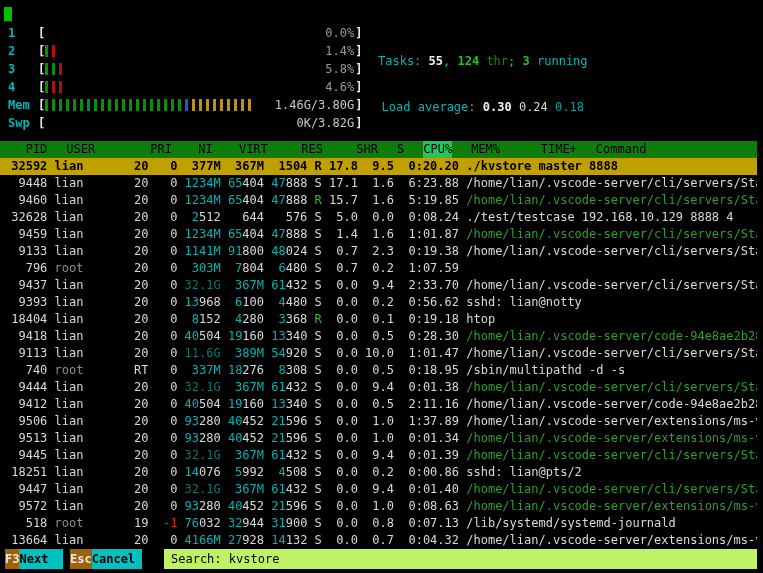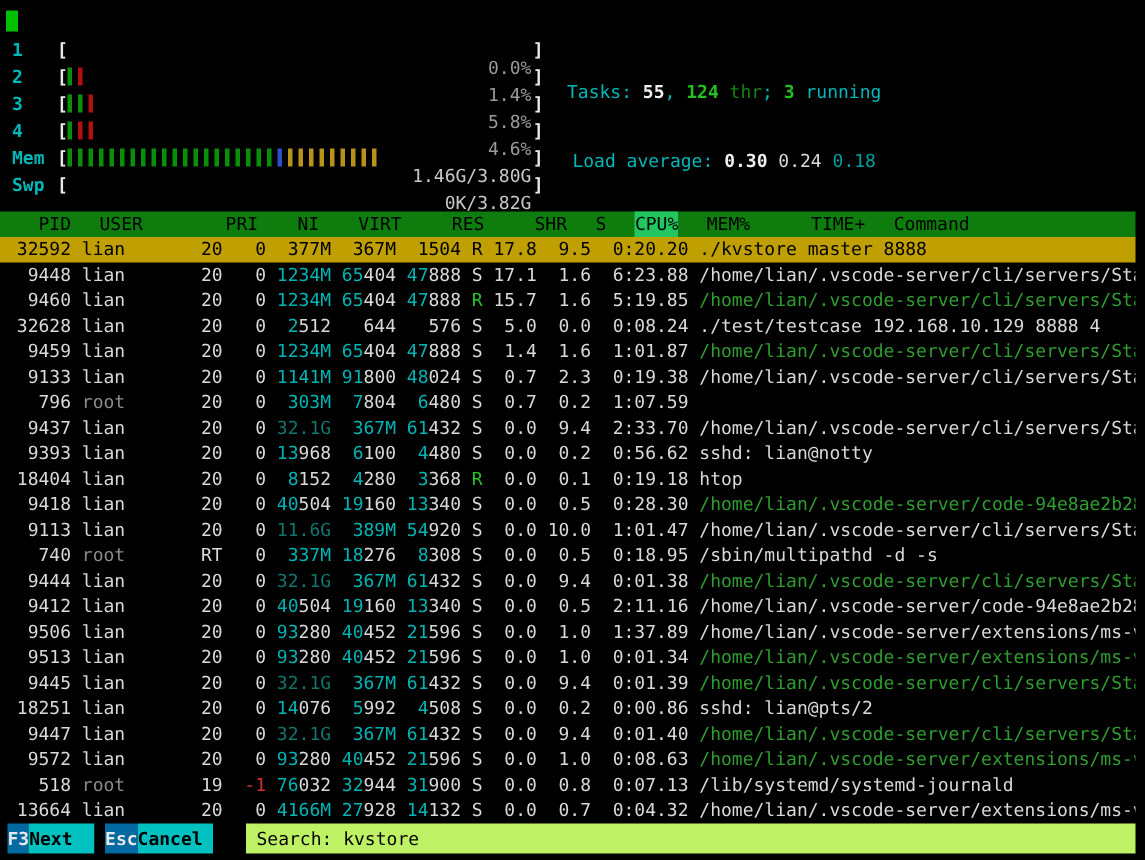--- a/index.html
+++ b/index.html
@@ -12,21 +12,21 @@
 
   
   .meters{position:absolute;left:0;top:24px;width:370px;}
   .mline{display:flex;align-items:center;height:18px;white-space:pre;}
   .mlabel{width:30px;padding-left:8px;color:#00b8b8;font-weight:bold;}
   .br{color:#e8e8e8;font-weight:bold;}
   .mbar{position:relative;width:310px;height:18px;display:flex;align-items:center;}
   .tick{width:3px;height:12px;margin-right:4px;flex:0 0 auto;}
   .tick.g{background:#0a8f0a;} .tick.r{background:#b01010;}
   .tick.b{background:#2d50c8;} .tick.y{background:#b9921a;}
-  .mval{position:absolute;right:1px;top:12px;line-height:18px;color:#9a9a9a;}
+  .mval{position:absolute;right:1px;top:0;line-height:18px;color:#9a9a9a;}
   .mval.memtxt{color:#c8c8c8;}
 
   
   .summary{position:absolute;left:378px;top:24px;white-space:pre;text-align:center;}
   .sline{height:18px;line-height:18px;}
   .cy{color:#00b8b8;} .wb{color:#f0f0f0;font-weight:bold;}
   .w{color:#d9d9d9;} .gnb{color:#22c022;font-weight:bold;}
   .gdark{color:#158515;} .cyd{color:#00a0a0;}
 
   
@@ -38,26 +38,26 @@
   .thead{background:#0e7d0e;color:#000;gap:19px;}
   .thead .sort{background:#22c55e;}
   .row{color:#d9d9d9;}
   .row .cyan{color:#00b3b3;}
   .row .red{color:#0f766e;font-weight:normal;}
   .row .stateR{color:#28c028;}
   .row .dim{color:#8c8c8c;}
   .row .cmdgreen{color:#2f9e2f;}
   .row .nired{color:#d03030;}
   .row.sel{background:#bfa000;}
-  .row.sel span, .row.sel .c{color:#000 !important;font-weight:normal;}
+  .row.sel span, .row.sel .c{color:#000 !important;font-weight:bold;}
 
   
   .footer{position:absolute;left:5px;top:549px;width:752px;height:20px;display:flex;
           line-height:20px;white-space:pre;}
-  .fkey{color:#e8e8e8;font-weight:bold;background:#0369a1;text-align:right;}
+  .fkey{color:#e8e8e8;font-weight:bold;background:#a16207;text-align:right;}
   .fbtn{background:#00c0c0;color:#000;font-weight:bold;}
   .fgap{background:#000;}
   .fsearch{background:#bef264;color:#000;flex:1;padding-left:7px;}
 </style>
 </head>
 <body>
 
 <div class="screen">
   <div class="cursor"></div>
 

